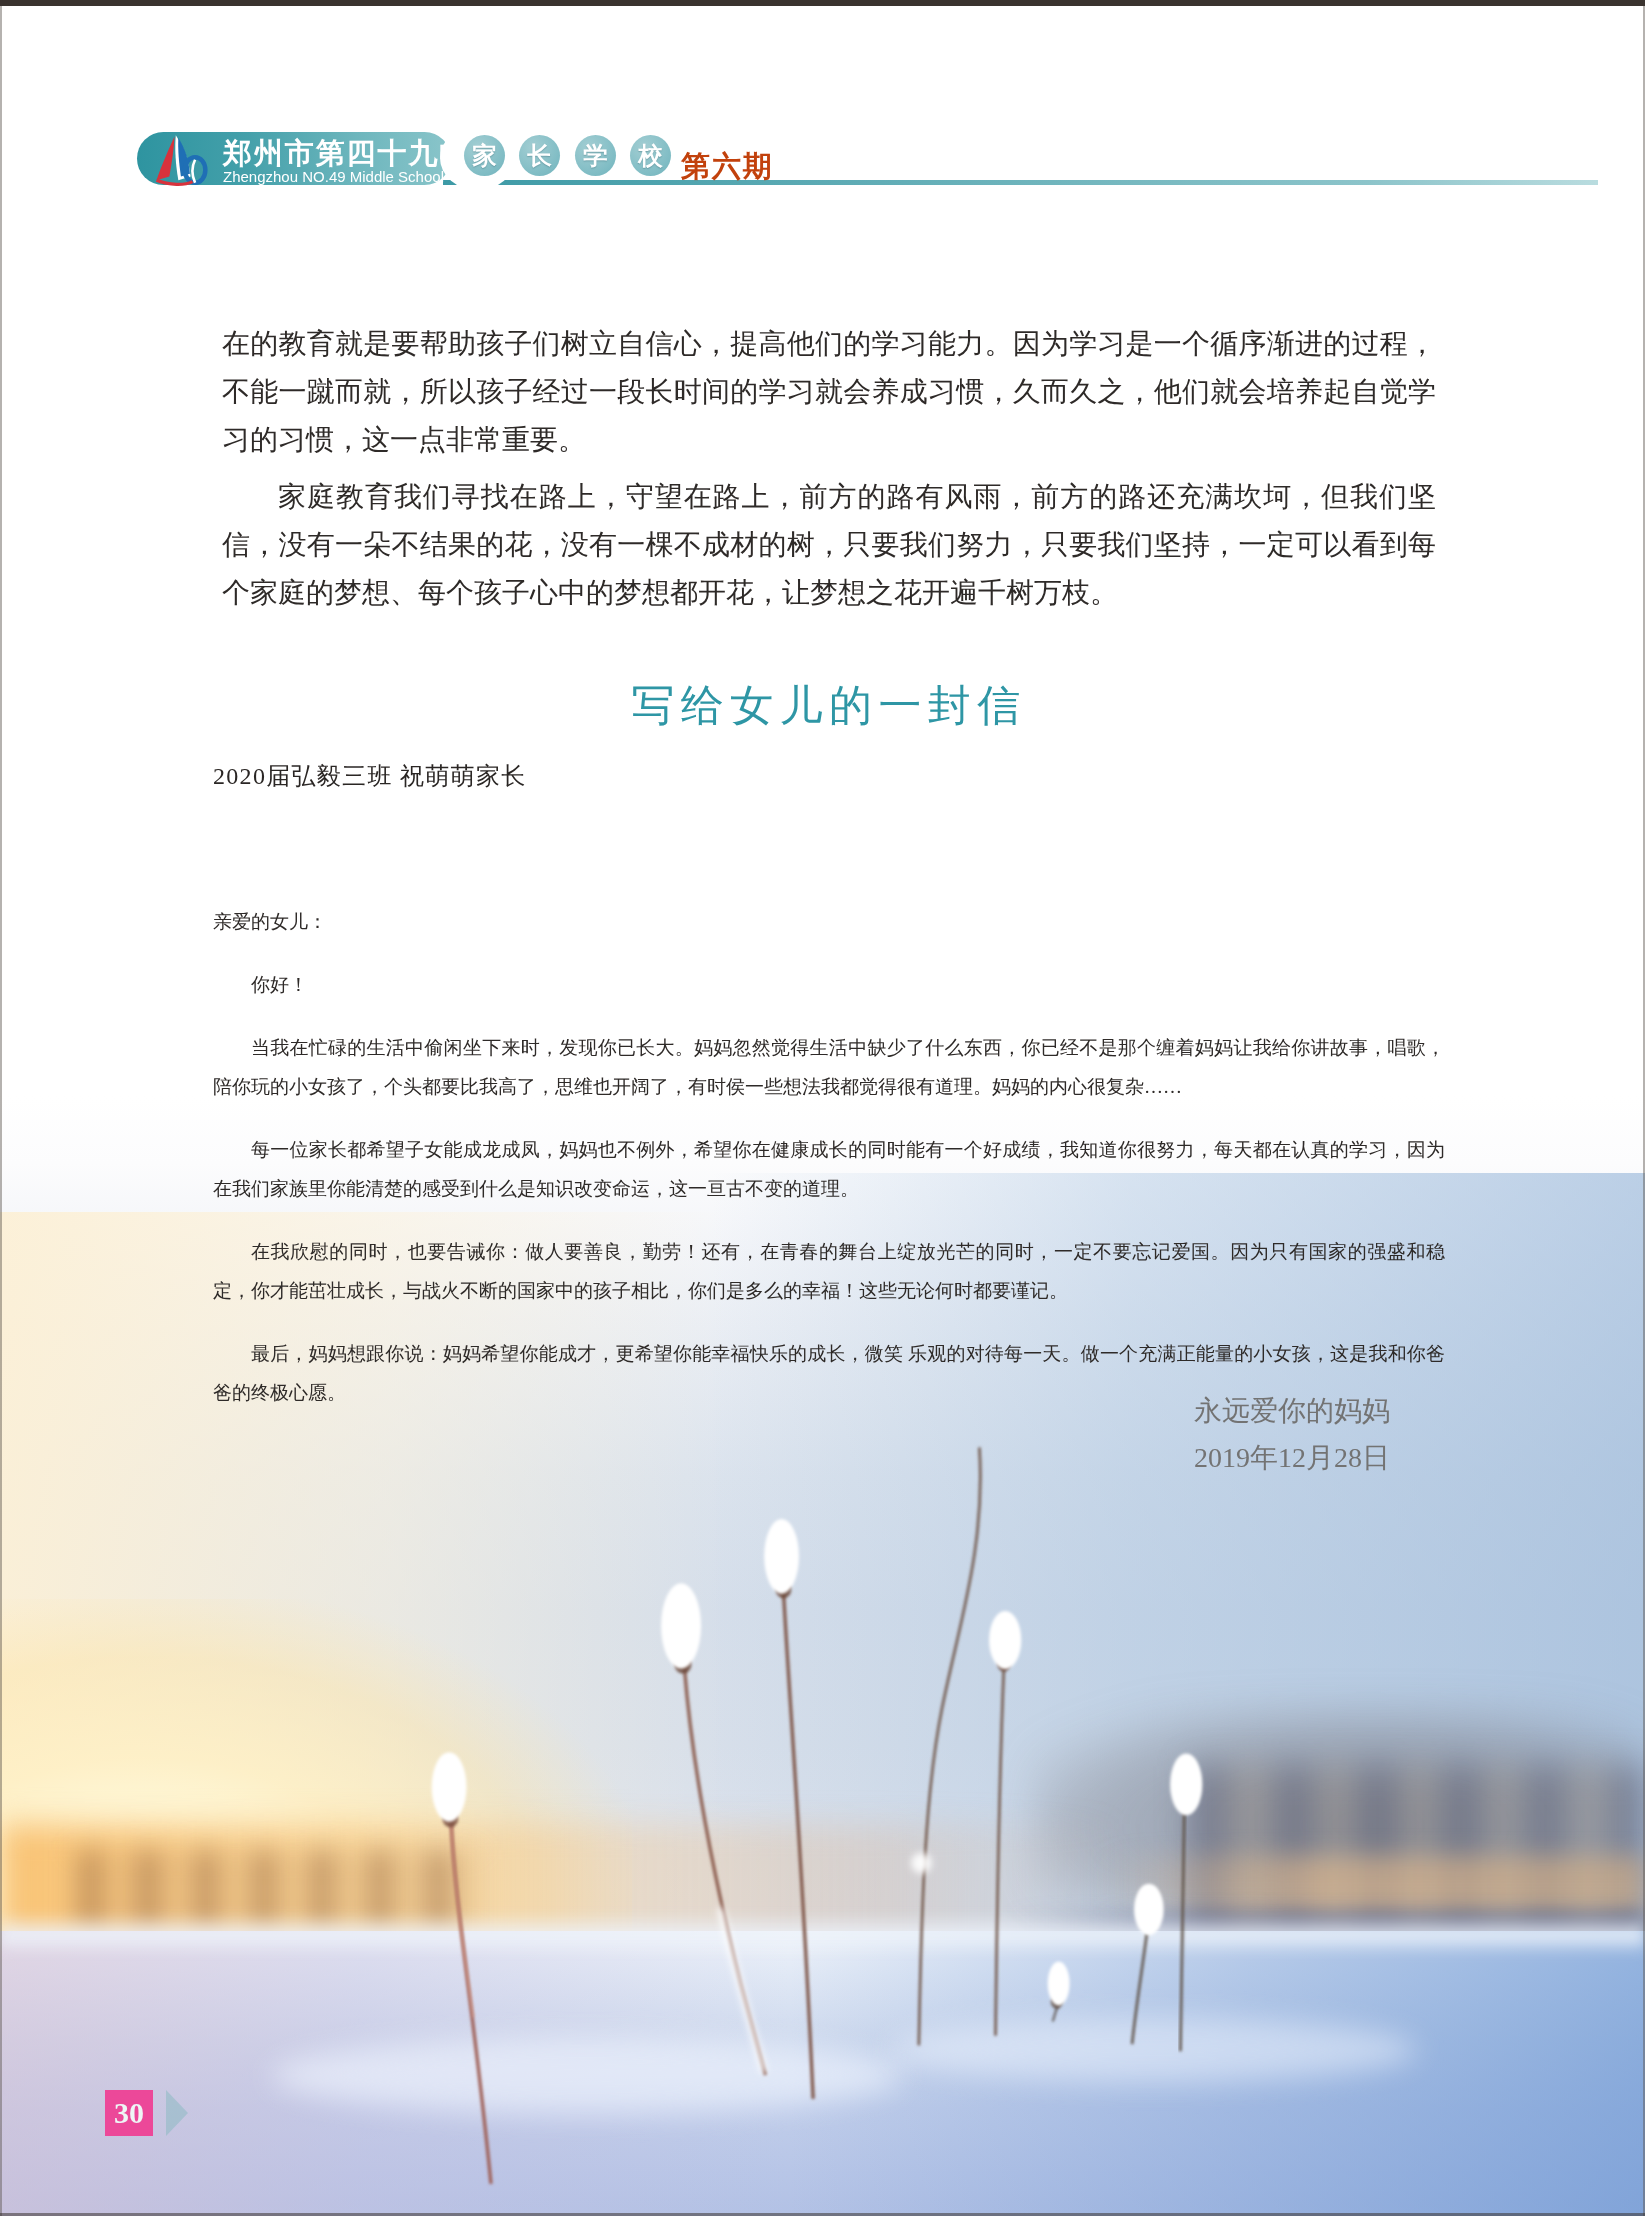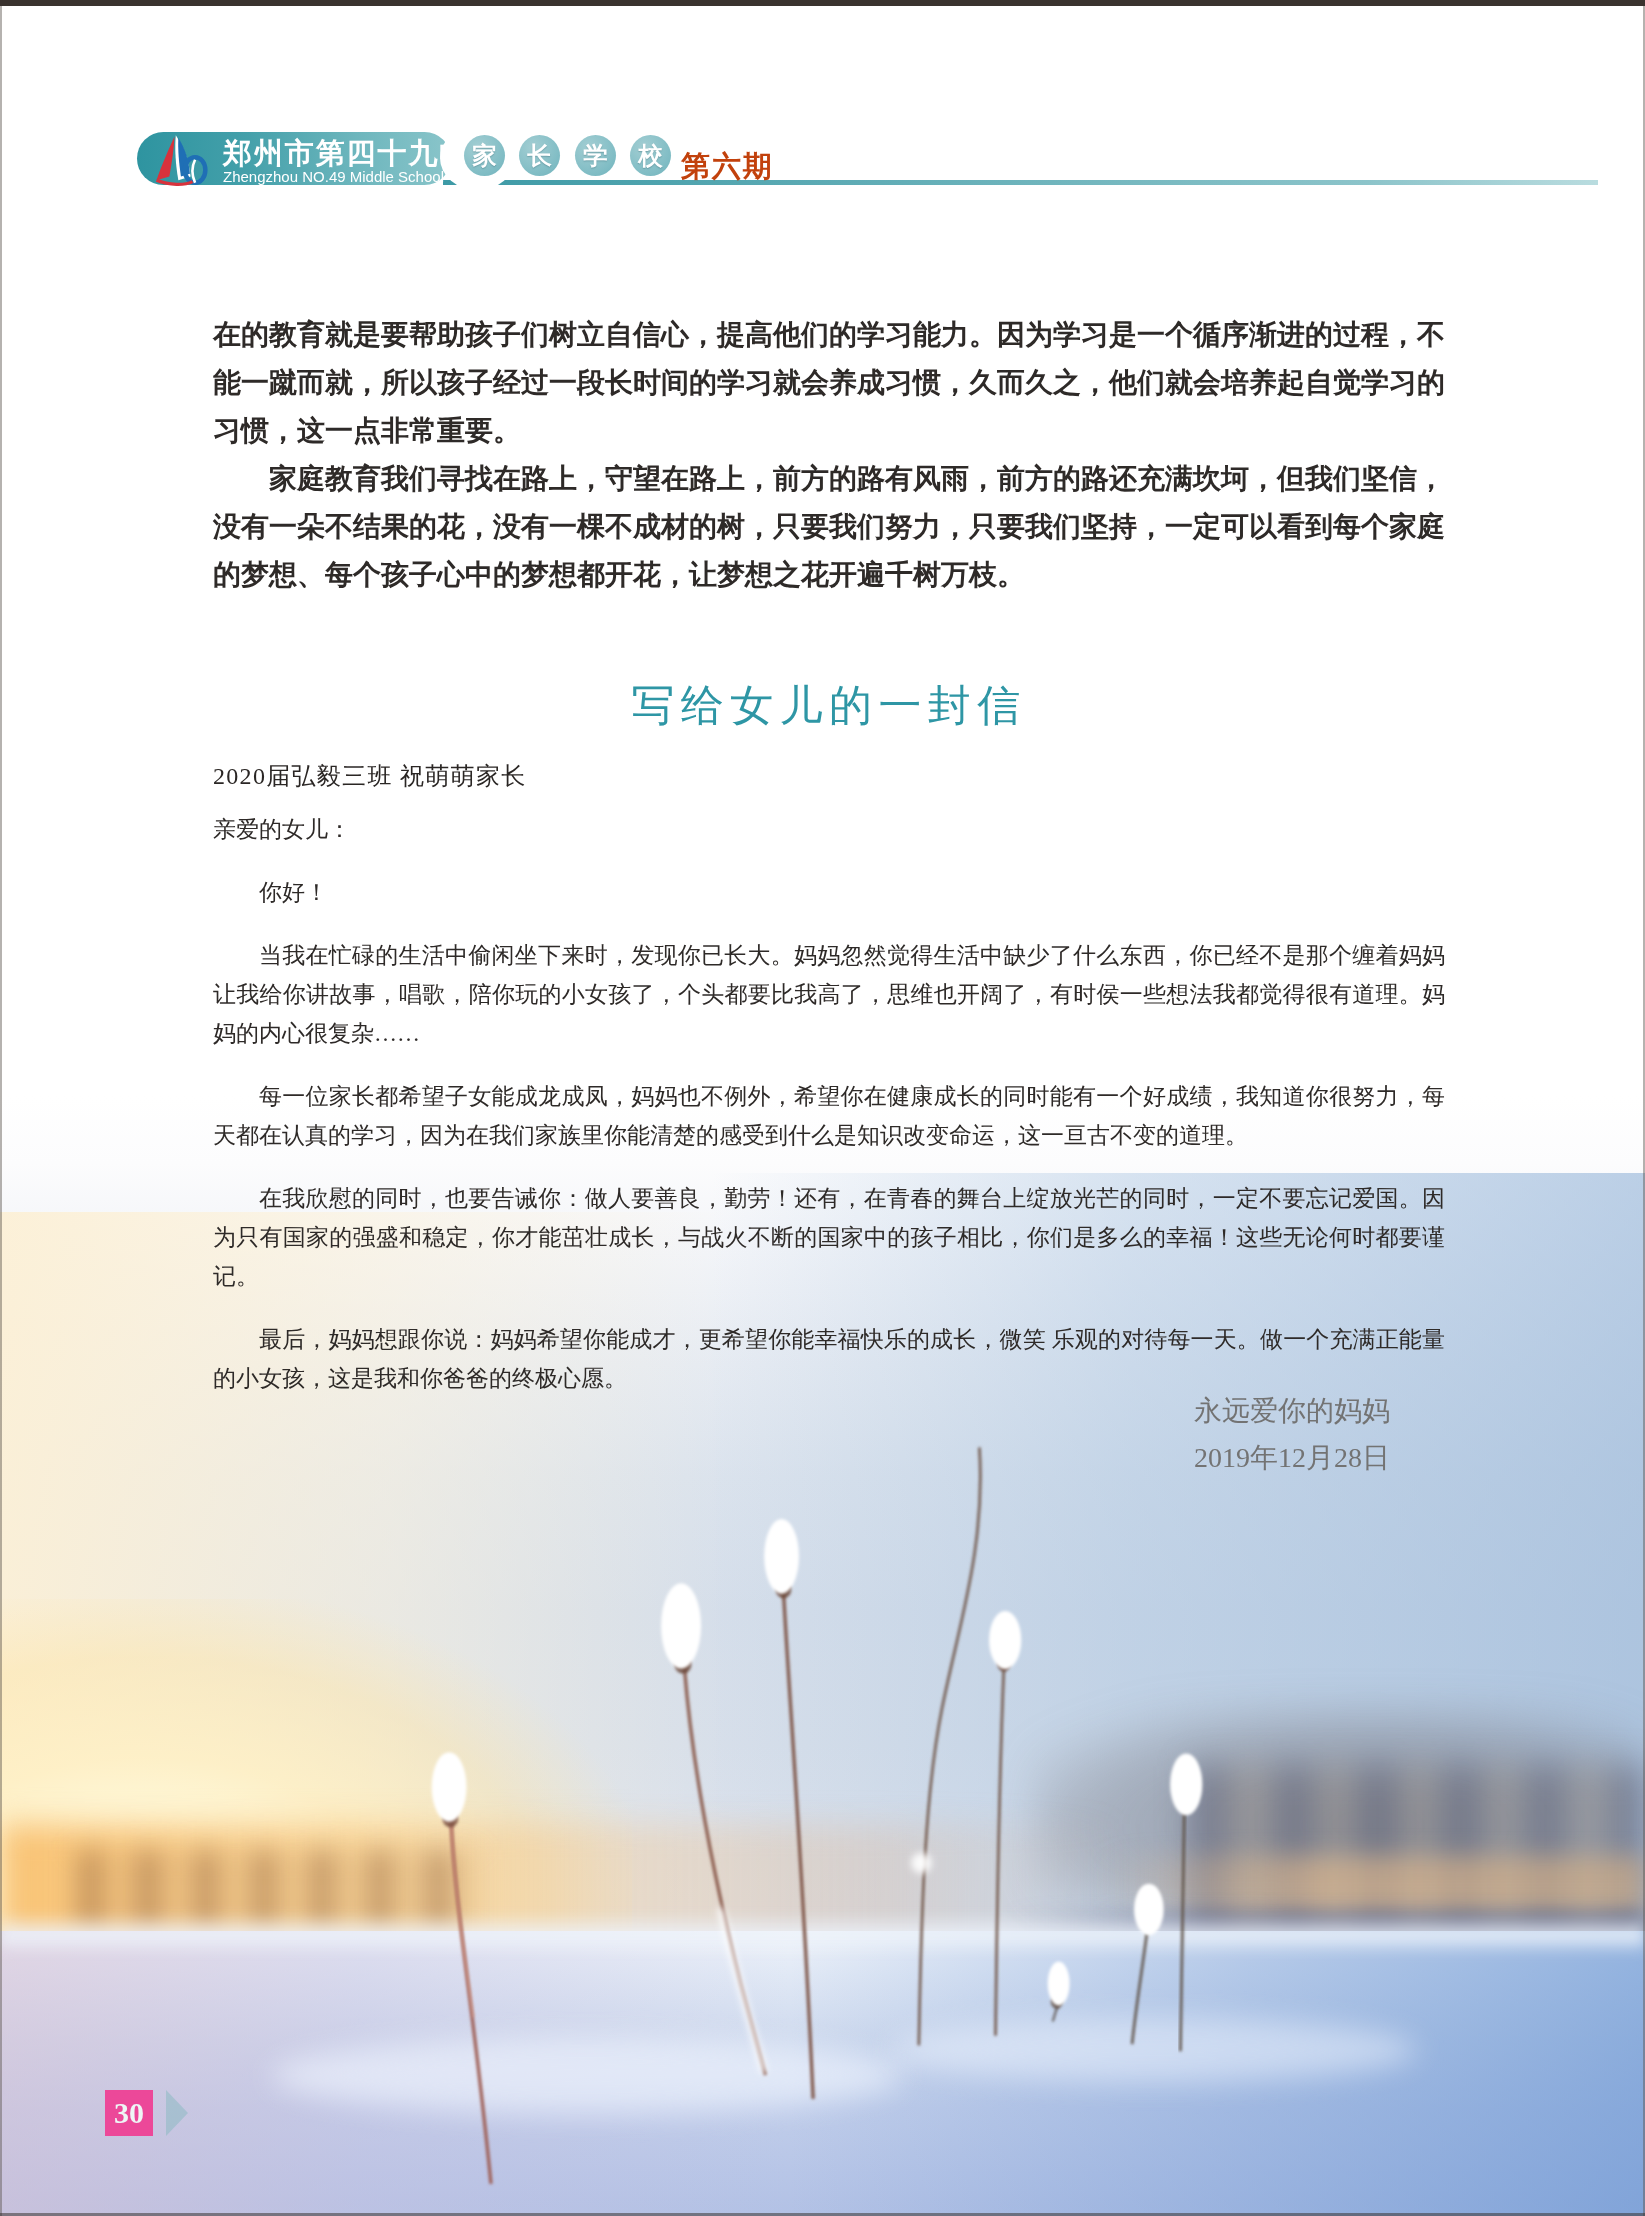--- a/index.html
+++ b/index.html
@@ -29,30 +29,30 @@
     text-shadow:0 0.6px 1.3px rgba(40,90,100,.35);}
   .badge-ring{position:absolute;top:128px;width:54px;height:54px;border-radius:50%;background:#fff;z-index:11;}
   .issue{position:absolute;left:681px;top:147px;z-index:12;color:#c2410c;font-size:29px;font-weight:bold;
     letter-spacing:1.9px;}
   .hdr-line{position:absolute;left:443px;top:180px;width:1155px;height:4.5px;z-index:9;
     background:linear-gradient(90deg,#3d9aa6,#63aeb7 40%,#8cc4ca 80%,#b9dcdf);}
 
   
   .intro{position:absolute;left:213px;top:311px;width:1232px;z-index:20;
     font-size:28px;line-height:48px;color:#2e2a28;text-align:justify;}
-  .intro p{margin:0;font-weight:bold;}
+  .intro p{margin:9px;}
   .intro p.ind{text-indent:2em;}
 
   .letter-title{position:absolute;left:213px;top:677px;width:1232px;text-align:center;z-index:20;
     color:#2e96a5;font-size:43px;font-weight:normal;letter-spacing:6.4px;}
   .letter-byline{position:absolute;left:213px;top:760px;width:1232px;text-align:left;z-index:20;
     font-size:24px;color:#2a2624;letter-spacing:1.3px;}
 
-  .letter{position:absolute;left:213px;top:810px;width:1232px;z-index:20;
-    font-size:23px;line-height:39px;color:#2e2a28;text-align:justify;}
+  .letter{position:absolute;left:213px;top:902px;width:1232px;z-index:20;
+    font-size:19px;line-height:39px;color:#2e2a28;text-align:justify;}
   .letter p{margin:0;}
   .letter p.ind{text-indent:2em;margin-top:24px;}
 
   .sig-block{position:absolute;left:213px;top:1387px;width:1232px;z-index:20;text-align:right;
     font-size:28px;line-height:47px;color:#737373;padding-right:0;}
   .sig-block div{padding-right:55px;}
 
   
   .photo{position:absolute;left:0;top:1096px;width:1645px;height:1121px;z-index:1;overflow:hidden;
     background:linear-gradient(180deg,#ffffff 0%,#fcfcfd 6%,#f2f4f8 14%,#e6ebf2 24%,

